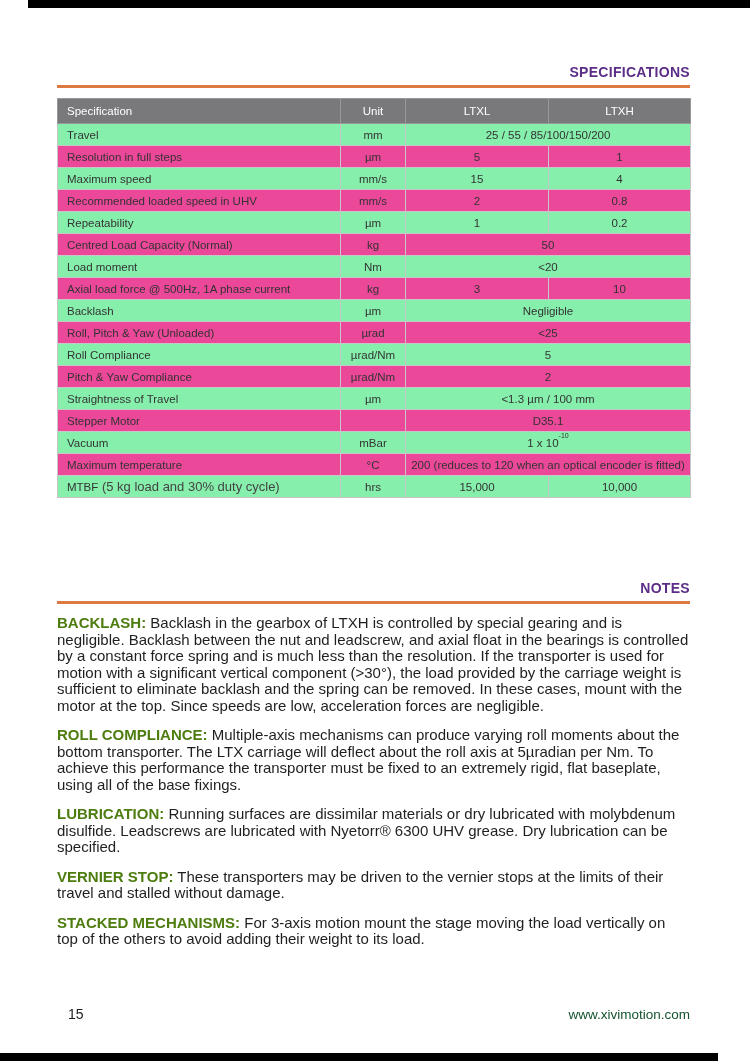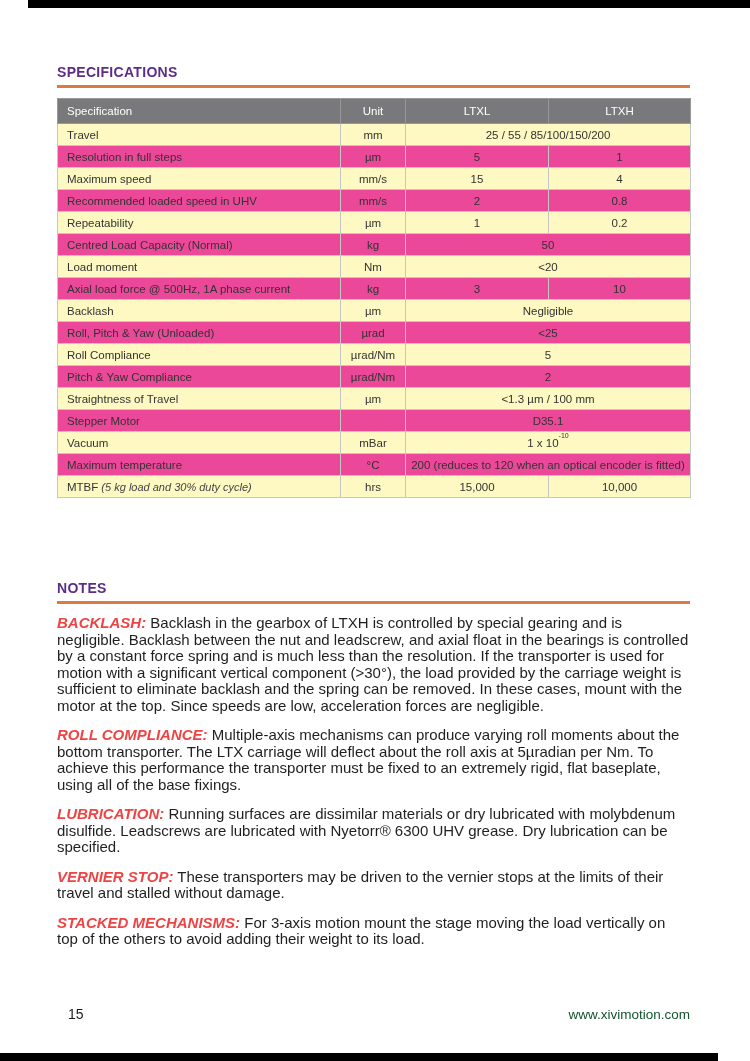--- a/index.html
+++ b/index.html
@@ -6,47 +6,47 @@
   body{
     width:750px;height:1061px;position:relative;background:#ffffff;
     font-family:"Liberation Sans","DejaVu Sans",sans-serif;color:#222;
     overflow:hidden;
   }
   .page-edge-top{position:absolute;top:0;left:28px;right:0;height:8px;background:#000;}
   .page-edge-bottom{position:absolute;bottom:0;left:0;width:718px;height:8px;background:#000;}
   .content{padding:64px 60px 0 57px;}
   .section-heading{
     font-size:14px;font-weight:bold;color:#5c2d87;letter-spacing:0.3px;
-    line-height:16px;margin:0 0 5px 0;
+    line-height:16px;margin:0 0 5px 0;text-align:right;
   }
   .section-rule{height:0;border-bottom:3px solid #dc7a42;margin:0;}
   table.spec-table{
     width:100%;border-collapse:collapse;margin-top:10px;
     font-size:11.5px;color:#333;table-layout:fixed;
   }
   table.spec-table th{
     background:#79797b;color:#ffffff;font-weight:normal;height:22px;
     border:1px solid #98989a;font-size:11.5px;
   }
   table.spec-table th.spec{text-align:left;padding-left:9px;}
   table.spec-table td{
     border:1px solid #c6c6c6;height:21px;text-align:center;
     padding:0 4px;background:#ec4899;
   }
   table.spec-table{border:1px solid #9b9b9b;}
   table.spec-table td.spec{text-align:left;padding-left:9px;}
-  table.spec-table tr.alt td{background:#fef9c3;}
-  table.spec-table .small{font-size:11px;color:#444;font-style:italic;}
+  table.spec-table tr.alt td{background:#86efac;}
+  table.spec-table .small{font-size:13px;color:#444;}
   table.spec-table sup{font-size:7px;position:relative;top:-0.5em;line-height:0;}
   .notes{margin-top:82px;}
   .notes-body p{
     margin:13px 0 0 0;font-size:15px;line-height:16.5px;color:#1f1f1f;
   }
   .notes-body p:first-child{margin-top:11px;}
-  .notes-body strong{font-weight:bold;color:#ef4444;font-style:italic;}
+  .notes-body strong{font-weight:bold;color:#4d7c0f;}
   .footer{
     position:absolute;left:0;right:0;top:1006px;height:20px;
     padding:0 60px 0 68px;box-sizing:border-box;
     display:flex;justify-content:space-between;align-items:baseline;
   }
   .page-number{font-size:14px;color:#1a1a1a;}
   .site-url{font-size:13.5px;color:#14532d;}
 </style>
 </head>
 <body>

